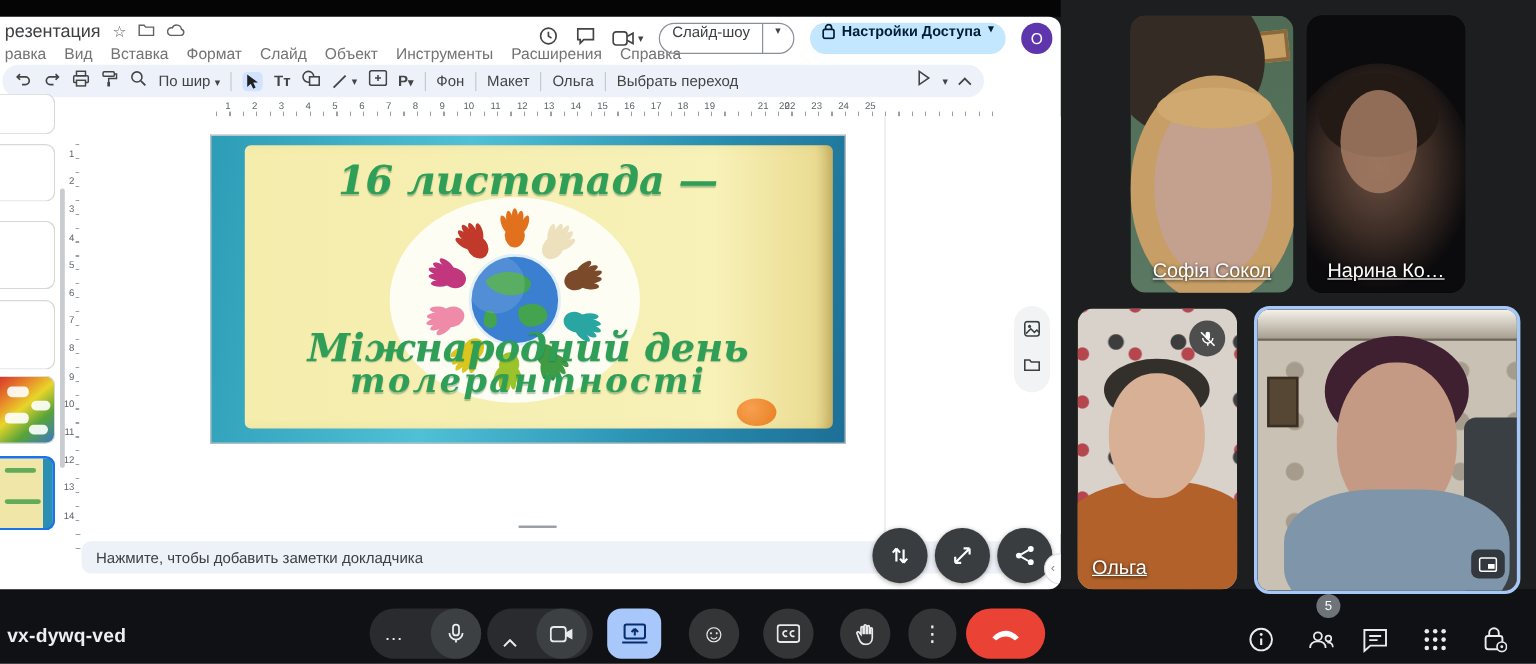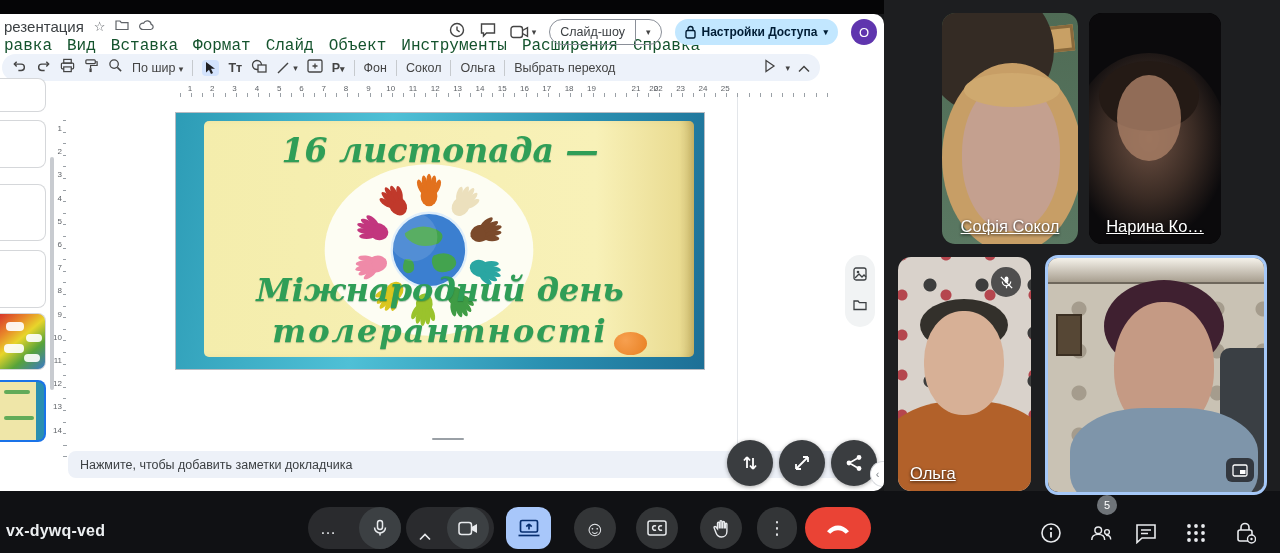--- a/index.html
+++ b/index.html
@@ -13,24 +13,24 @@
 
   
   .slides-window { position:absolute; left:0; top:14px; width:884px; height:477px;
     background:#fff; border-radius:0 10px 10px 0; overflow:hidden; }
 
   .titlebar { position:absolute; left:4px; top:2px; height:20px; display:flex; align-items:center; gap:10px; }
   .doc-title { font-size:15px; color:#3c4043; }
   .titlebar .tico { color:#5f6368; font-size:13px; line-height:1; }
 
   .menubar { position:absolute; left:4px; top:23px; height:15px; display:flex; gap:15px; }
-  .menu-item { font-size:16px; color:#14532d; cursor:default;font-family:Liberation Mono, monospace; }
+  .menu-item { font-size:13px; color:#737373; cursor:default; }
 
   .topright { position:absolute; top:4px; right:7px; height:28px; display:flex; align-items:center; gap:13px; }
-  .pill { height:26px; border-radius:13px; display:flex; align-items:center; font-size:12.5px; }
+  .pill { height:26px; border-radius:13px; display:flex; align-items:flex-start; font-size:12.5px; }
   .pill.outline { border:1px solid #8a8f98; color:#3c4043; padding:0; }
   .pill.outline .seg { padding:0 10px; }
   .pill.outline .vline { width:1px; height:25px; background:#8a8f98; }
   .pill.blue { background:#c2e7ff; color:#001d35; padding:0 10px; gap:6px; font-weight:bold; font-size:12px; }
   .caret { font-size:9px; color:#444; }
   .avatar { width:26px; height:26px; border-radius:50%; background:#5f35ae; color:#fff;
     display:flex; align-items:center; justify-content:center; font-size:13px; }
 
   .toolbar { position:absolute; left:2px; top:40px; width:818px; height:27px; background:#edf2fa;
     border-radius:14px; display:flex; align-items:center; padding:0 10px; gap:9px; }
@@ -79,21 +79,21 @@
   
   .slide { position:absolute; left:175px; top:98px; width:530px; height:258px; border:1px solid #b7bbc2;
     background:linear-gradient(100deg,#2d9cb6 0%,#4fc0d6 38%,#2a90b1 72%,#1d6f96 100%); }
   .slide-card { position:absolute; left:28px; top:8px; width:490px; height:236px; border-radius:5px;
     background:linear-gradient(90deg,#f4edac 0%,#f8f1b8 80%,#eadc92 97%,#d8c87e 100%);
     box-shadow:inset -10px 0 12px -8px rgba(150,120,40,.5); }
   .slide-line { position:absolute; width:100%; text-align:center; font-family:"DejaVu Serif", serif;
     font-style:italic; font-weight:bold; color:#2f9e57; text-shadow:0 1px 1px rgba(20,90,50,.35); }
   .slide-line.l1 { top:18px; font-size:33px; }
   .slide-line.l2 { top:158px; font-size:32px; }
-  .slide-line.l3 { top:199px; font-size:32px; letter-spacing:2px; }
+  .slide-line.l3 { top:188px; font-size:28px; letter-spacing:2px; }
   .slide-art { position:absolute; left:128px; top:42px; width:250px; height:190px; }
   .slide-dot { position:absolute; left:438px; top:219px; width:33px; height:23px; border-radius:50%;
     background:radial-gradient(circle at 35% 35%, #f7a050, #e87f20); }
 
   
   .tile { position:absolute; border-radius:13px; overflow:hidden; background:#000; }
   .tile.active { border:3px solid #a5c8f8; }
   .tile-name { position:absolute; bottom:8px; left:0; width:100%; color:#fff; font-size:16.5px;
     text-shadow:0 1px 3px rgba(0,0,0,.85); padding:0 12px; white-space:nowrap;text-decoration:underline; }
   .tile-name.center { text-align:center; }
@@ -274,21 +274,21 @@
           <span class="caret">▾</span>
         </span>
       <span><svg width="16" height="14" viewBox="0 0 16 14">
             <rect x="1" y="1" width="14" height="12" rx="1.5" fill="none" stroke="#444" stroke-width="1.3"></rect>
             <path d="M8,4.5 V9.5 M5.5,7 H10.5" stroke="#444" stroke-width="1.3"></path>
           </svg></span>
       <span class="tb-txt" style="font-weight:bold"><span>P</span><span class="caret">▾</span></span>
       <span class="tb-sep"></span>
       <span class="tb-txt">Фон</span>
       <span class="tb-sep"></span>
-      <span class="tb-txt">Сокол</span>
+      <span class="tb-txt">Макет</span>
       <span class="tb-sep"></span>
       <span class="tb-txt">Ольга</span>
       <span class="tb-sep"></span>
       <span class="tb-txt">Выбрать переход</span>
       <span class="tb-right">
         <span><svg width="14" height="14" viewBox="0 0 14 14">
               <path d="M3,1.5 L11,7 L3,12.5 Z" fill="none" stroke="#444" stroke-width="1.3"></path>
             </svg></span>
         <span class="caret">▾</span>
         <span><svg width="12" height="8" viewBox="0 0 12 8">

